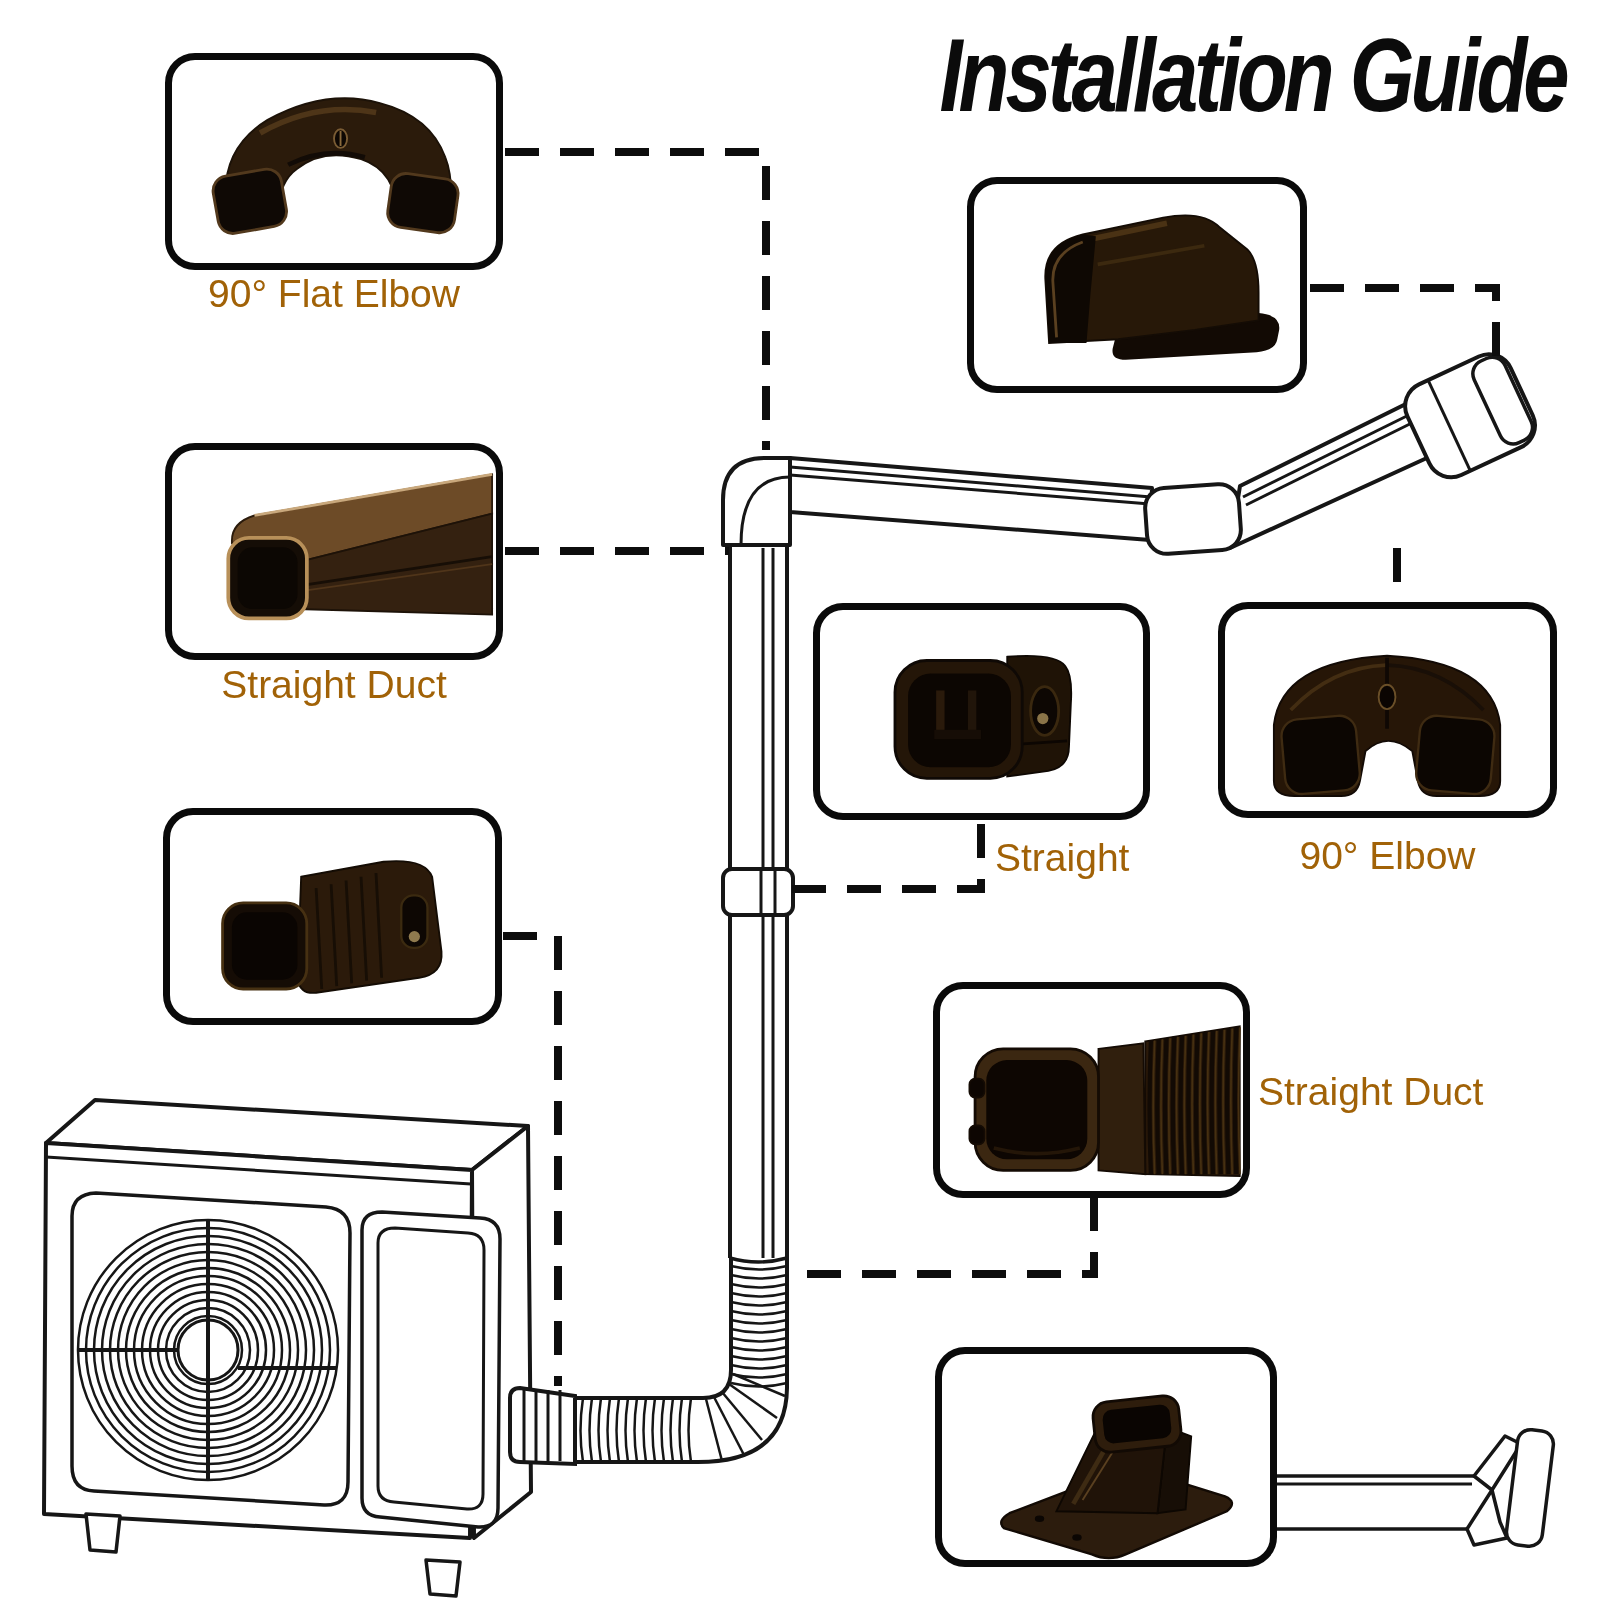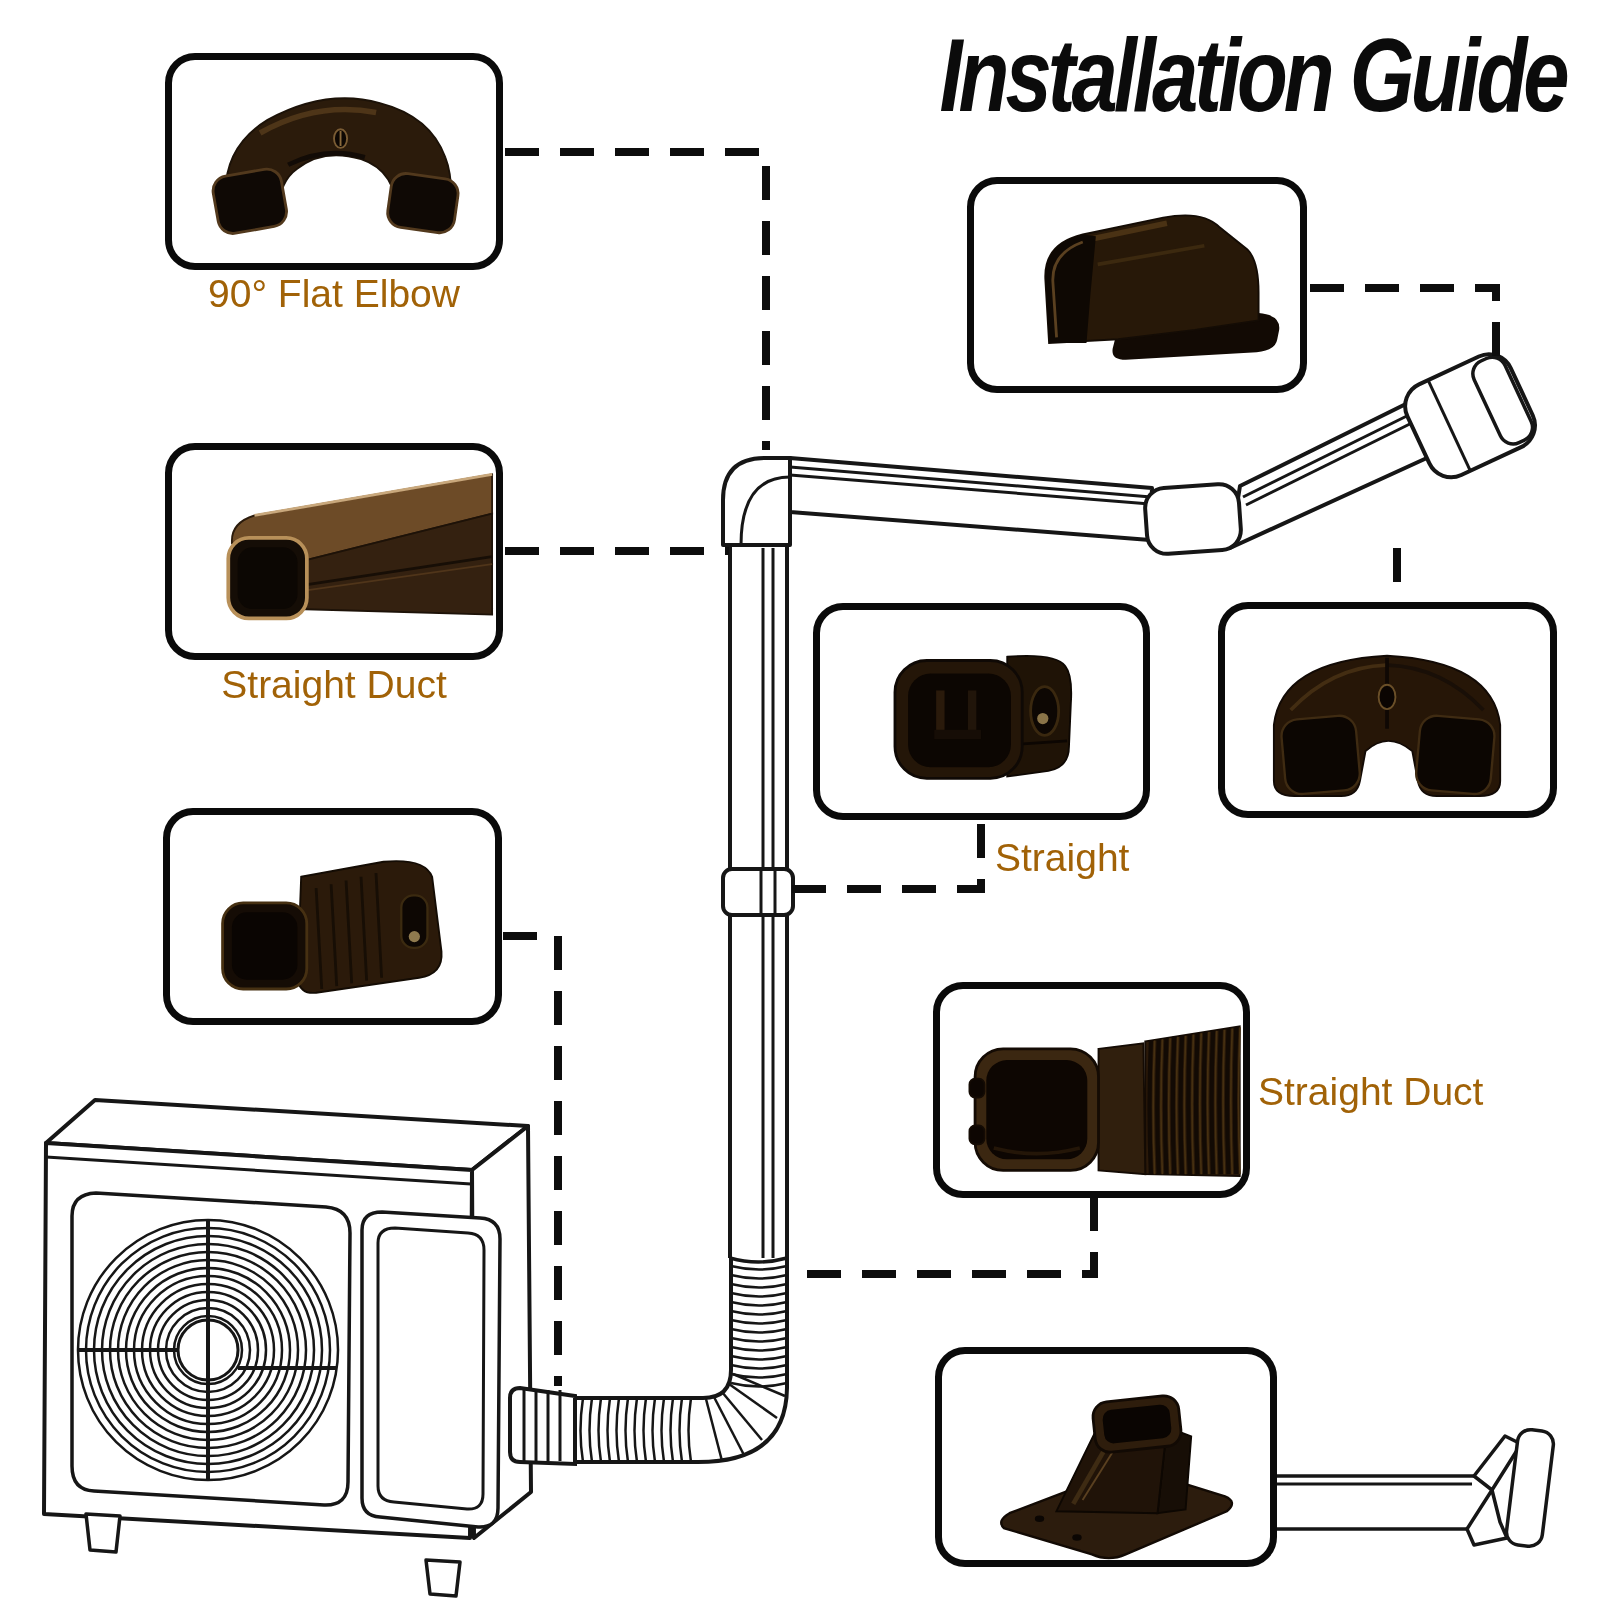--- a/index.html
+++ b/index.html
@@ -209,20 +209,21 @@
     <svg viewBox="0 0 339 216">
       <path d="M48,184 L48,124 Q56,56 169,50 Q282,56 290,124 L290,184 Q290,200 268,200 L222,200 Q205,200 202,184 L196,152 Q170,130 146,152 L140,184 Q137,200 120,200 L70,200 Q48,200 48,184 Z" fill="#261607" stroke="#120a05" stroke-width="2"></path>
       <path d="M66,108 Q110,62 168,60" stroke="#432d12" stroke-width="4" fill="none"></path>
       <path d="M272,108 Q228,62 170,60" stroke="#190f07" stroke-width="4" fill="none"></path>
       <path d="M169,52 L169,128" stroke="#0f0804" stroke-width="4"></path>
       <rect x="58" y="116" width="80" height="80" rx="18" transform="rotate(-5 98 156)" fill="#0c0602" stroke="#3f2b12" stroke-width="2.5"></rect>
       <rect x="202" y="116" width="80" height="80" rx="18" transform="rotate(5 242 156)" fill="#0c0602" stroke="#3f2b12" stroke-width="2.5"></rect>
       <ellipse cx="169" cy="94" rx="9" ry="13" fill="#0b0502" stroke="#6a4f28" stroke-width="2"></ellipse>
     </svg>
   </div>
+  <div class="plabel center" style="left:1218px;top:834px;width:339px">90° Elbow</div>
 
   <div class="pbox" style="left:163px;top:808px;width:339px;height:217px">
     <svg viewBox="0 0 339 217">
       <path d="M136,66 L224,50 Q268,46 276,66 L286,146 Q288,170 262,174 L152,190 Q134,192 132,174 Z" fill="#2b1a0a" stroke="#140c04" stroke-width="2"></path>
       <path d="M152,78 L158,186" stroke="#170e05" stroke-width="3" fill="none"></path>
       <path d="M168,74 L174,183" stroke="#170e05" stroke-width="3" fill="none"></path>
       <path d="M184,70 L190,180" stroke="#170e05" stroke-width="3" fill="none"></path>
       <path d="M200,66 L206,177" stroke="#170e05" stroke-width="3" fill="none"></path>
       <path d="M216,62 L222,174" stroke="#170e05" stroke-width="3" fill="none"></path>
       <rect x="52" y="94" width="90" height="92" rx="22" fill="#150c05" stroke="#463012" stroke-width="3"></rect>

